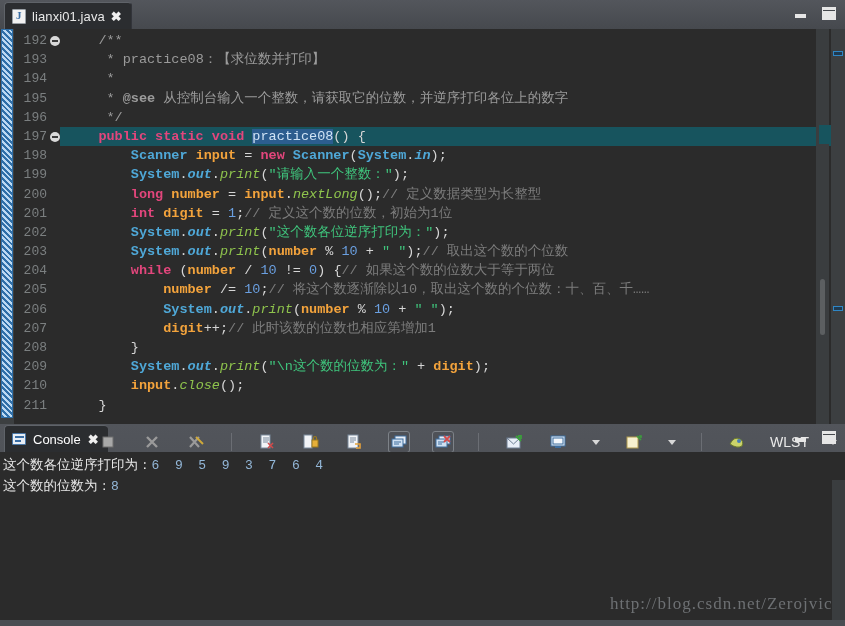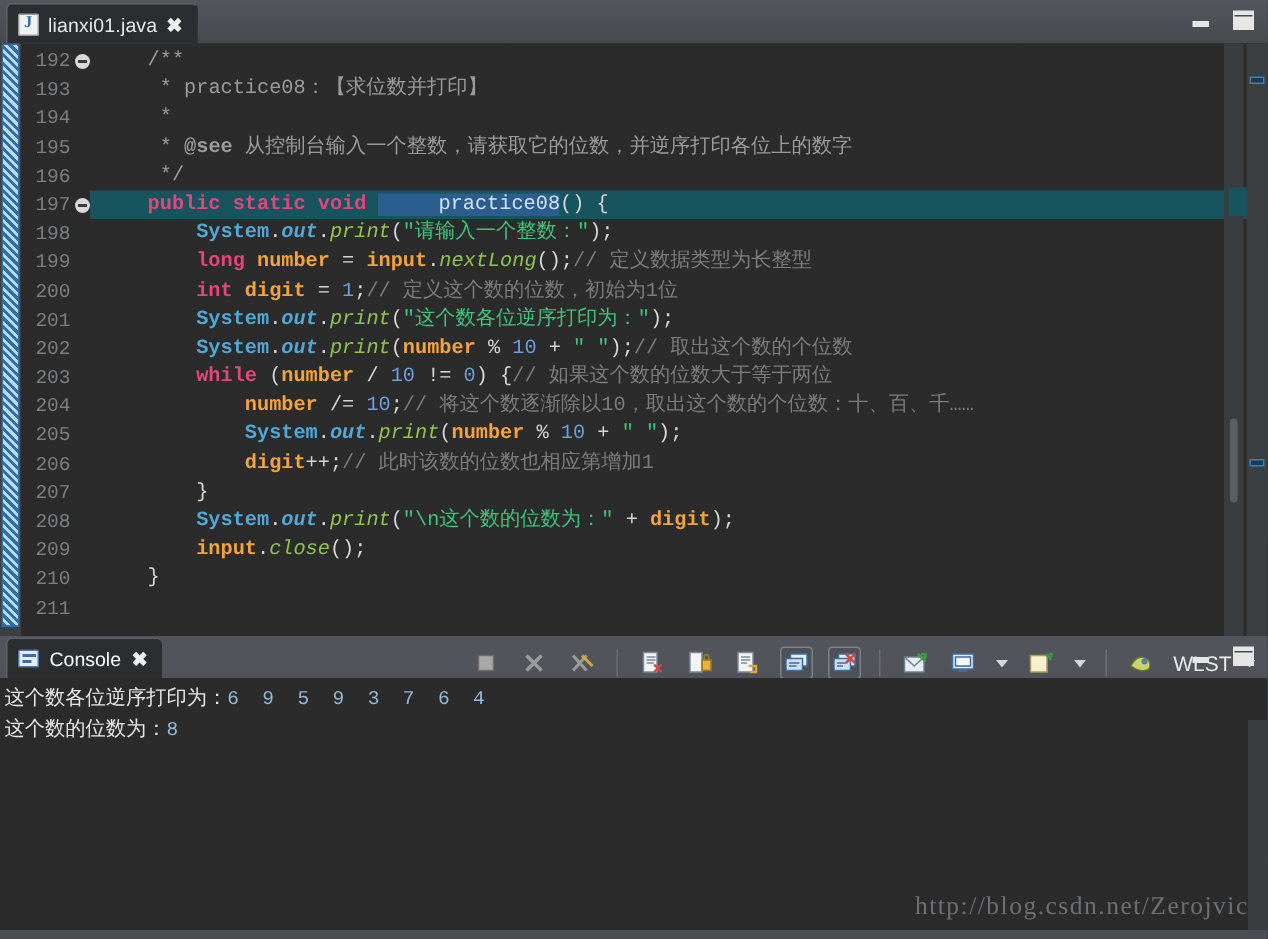--- a/index.html
+++ b/index.html
@@ -86,21 +86,21 @@
   .type { color: #4fa8d8; font-weight: bold; }
   .fld { color: #4fa8d8; font-weight: bold; font-style: italic; }
   .var { color: #f3a33c; font-weight: bold; }
   .plain { color: #d6d6d6; }
   .str { color: #3fc47c; }
   .num { color: #6a9fe0; }
   .meth { color: #8fc44d; font-style: italic; }
   .cmt { color: #7c7c7c; margin-top: 12px; }
   .doc { color: #9b9b9b; }
   .doctag { color: #9b9b9b; font-weight: bold; }
-  .sel { background: #2c5d8f; color: #cfe3f5; padding-left: 40px; }
+  .sel { background: #2c5d8f; color: #cfe3f5; }
   .paren { color: #d6d6d6; }
 
   
   .v-ruler {
     position: absolute; right: 0; top: 0; width: 14px; height: 395px;
     background: #3c3f41;
   }
   .ruler-mark {
     position: absolute; left: 2px; width: 10px; height: 5px;
     border: 1px solid #2f86c5; background: #1f3a50;
@@ -129,21 +129,21 @@
   .console-icon {
     width: 14px; height: 12px; background: #e8eef5; border: 1px solid #4a78a8;
     border-radius: 1px; position: relative; flex: none;
   }
   .console-icon::before { content: ""; position: absolute; left: 2px; top: 2px; width: 9px; height: 2px; background: #3a6ea5; }
   .console-icon::after { content: ""; position: absolute; left: 2px; top: 6px; width: 6px; height: 2px; background: #3a6ea5; }
   .console-tab-label { color: #ffffff; font-size: 13px; }
 
   .console-toolbar {
     position: absolute; right: 0; top: 0; height: 36px;
-    display: flex; align-items: center; gap: 4px; padding-right: 4px;
+    display: flex; align-items: center; gap: 16px; padding-right: 4px;
   }
   .tb-btn {
     width: 22px; height: 22px; margin: 0 3px; position: relative;
     display: flex; align-items: center; justify-content: center;
   }
   .tb-btn.active { border: 1px solid #7d8288; border-radius: 3px; background: #4e5157; }
   .tb-sep { width: 1px; height: 18px; background: #6b6e74; margin: 0 5px; }
   .arrow-dn { width: 0; height: 0; border-left: 4px solid transparent; border-right: 4px solid transparent; border-top: 5px solid #d8d8d8; margin: 0 4px; }
   .wlst-label { color: #e9e9e9; font-size: 14px; margin-left: 3px; font-family: "Liberation Sans", sans-serif; }
 
@@ -217,20 +217,21 @@
           <div class="ln">210</div>
           <div class="ln">211</div>
         </div>
       <div class="code-area" id="code-area">
           <div class="cl">    <span class="doc">/**</span></div>
           <div class="cl">     <span class="doc">* practice08：【求位数并打印】</span></div>
           <div class="cl">     <span class="doc">*</span></div>
           <div class="cl">     <span class="doc">* </span><span class="doctag">@see</span><span class="doc"> 从控制台输入一个整数，请获取它的位数，并逆序打印各位上的数字</span></div>
           <div class="cl">     <span class="doc">*/</span></div>
           <div class="cl hl">    <span class="kw">public static void </span><span class="sel">practice08</span><span class="paren">() {</span></div>
+          <div class="cl">        <span class="type">Scanner </span><span class="var">input </span><span class="plain">= </span><span class="kw">new </span><span class="type">Scanner</span><span class="paren">(</span><span class="type">System</span><span class="plain">.</span><span class="fld">in</span><span class="paren">);</span></div>
           <div class="cl">        <span class="type">System</span><span class="plain">.</span><span class="fld">out</span><span class="plain">.</span><span class="meth">print</span><span class="paren">(</span><span class="str">"请输入一个整数："</span><span class="paren">);</span></div>
           <div class="cl">        <span class="kw">long </span><span class="var">number </span><span class="plain">= </span><span class="var">input</span><span class="plain">.</span><span class="meth">nextLong</span><span class="paren">();</span><span class="cmt">// 定义数据类型为长整型</span></div>
           <div class="cl">        <span class="kw">int </span><span class="var">digit </span><span class="plain">= </span><span class="num">1</span><span class="paren">;</span><span class="cmt">// 定义这个数的位数，初始为1位</span></div>
           <div class="cl">        <span class="type">System</span><span class="plain">.</span><span class="fld">out</span><span class="plain">.</span><span class="meth">print</span><span class="paren">(</span><span class="str">"这个数各位逆序打印为："</span><span class="paren">);</span></div>
           <div class="cl">        <span class="type">System</span><span class="plain">.</span><span class="fld">out</span><span class="plain">.</span><span class="meth">print</span><span class="paren">(</span><span class="var">number </span><span class="plain">% </span><span class="num">10 </span><span class="plain">+ </span><span class="str">" "</span><span class="paren">);</span><span class="cmt">// 取出这个数的个位数</span></div>
           <div class="cl">        <span class="kw">while </span><span class="paren">(</span><span class="var">number </span><span class="plain">/ </span><span class="num">10 </span><span class="plain">!= </span><span class="num">0</span><span class="paren">) {</span><span class="cmt">// 如果这个数的位数大于等于两位</span></div>
           <div class="cl">            <span class="var">number </span><span class="plain">/= </span><span class="num">10</span><span class="paren">;</span><span class="cmt">// 将这个数逐渐除以10，取出这个数的个位数：十、百、千……</span></div>
           <div class="cl">            <span class="type">System</span><span class="plain">.</span><span class="fld">out</span><span class="plain">.</span><span class="meth">print</span><span class="paren">(</span><span class="var">number </span><span class="plain">% </span><span class="num">10 </span><span class="plain">+ </span><span class="str">" "</span><span class="paren">);</span></div>
           <div class="cl">            <span class="var">digit</span><span class="plain">++;</span><span class="cmt">// 此时该数的位数也相应第增加1</span></div>
           <div class="cl">        <span class="paren">}</span></div>

